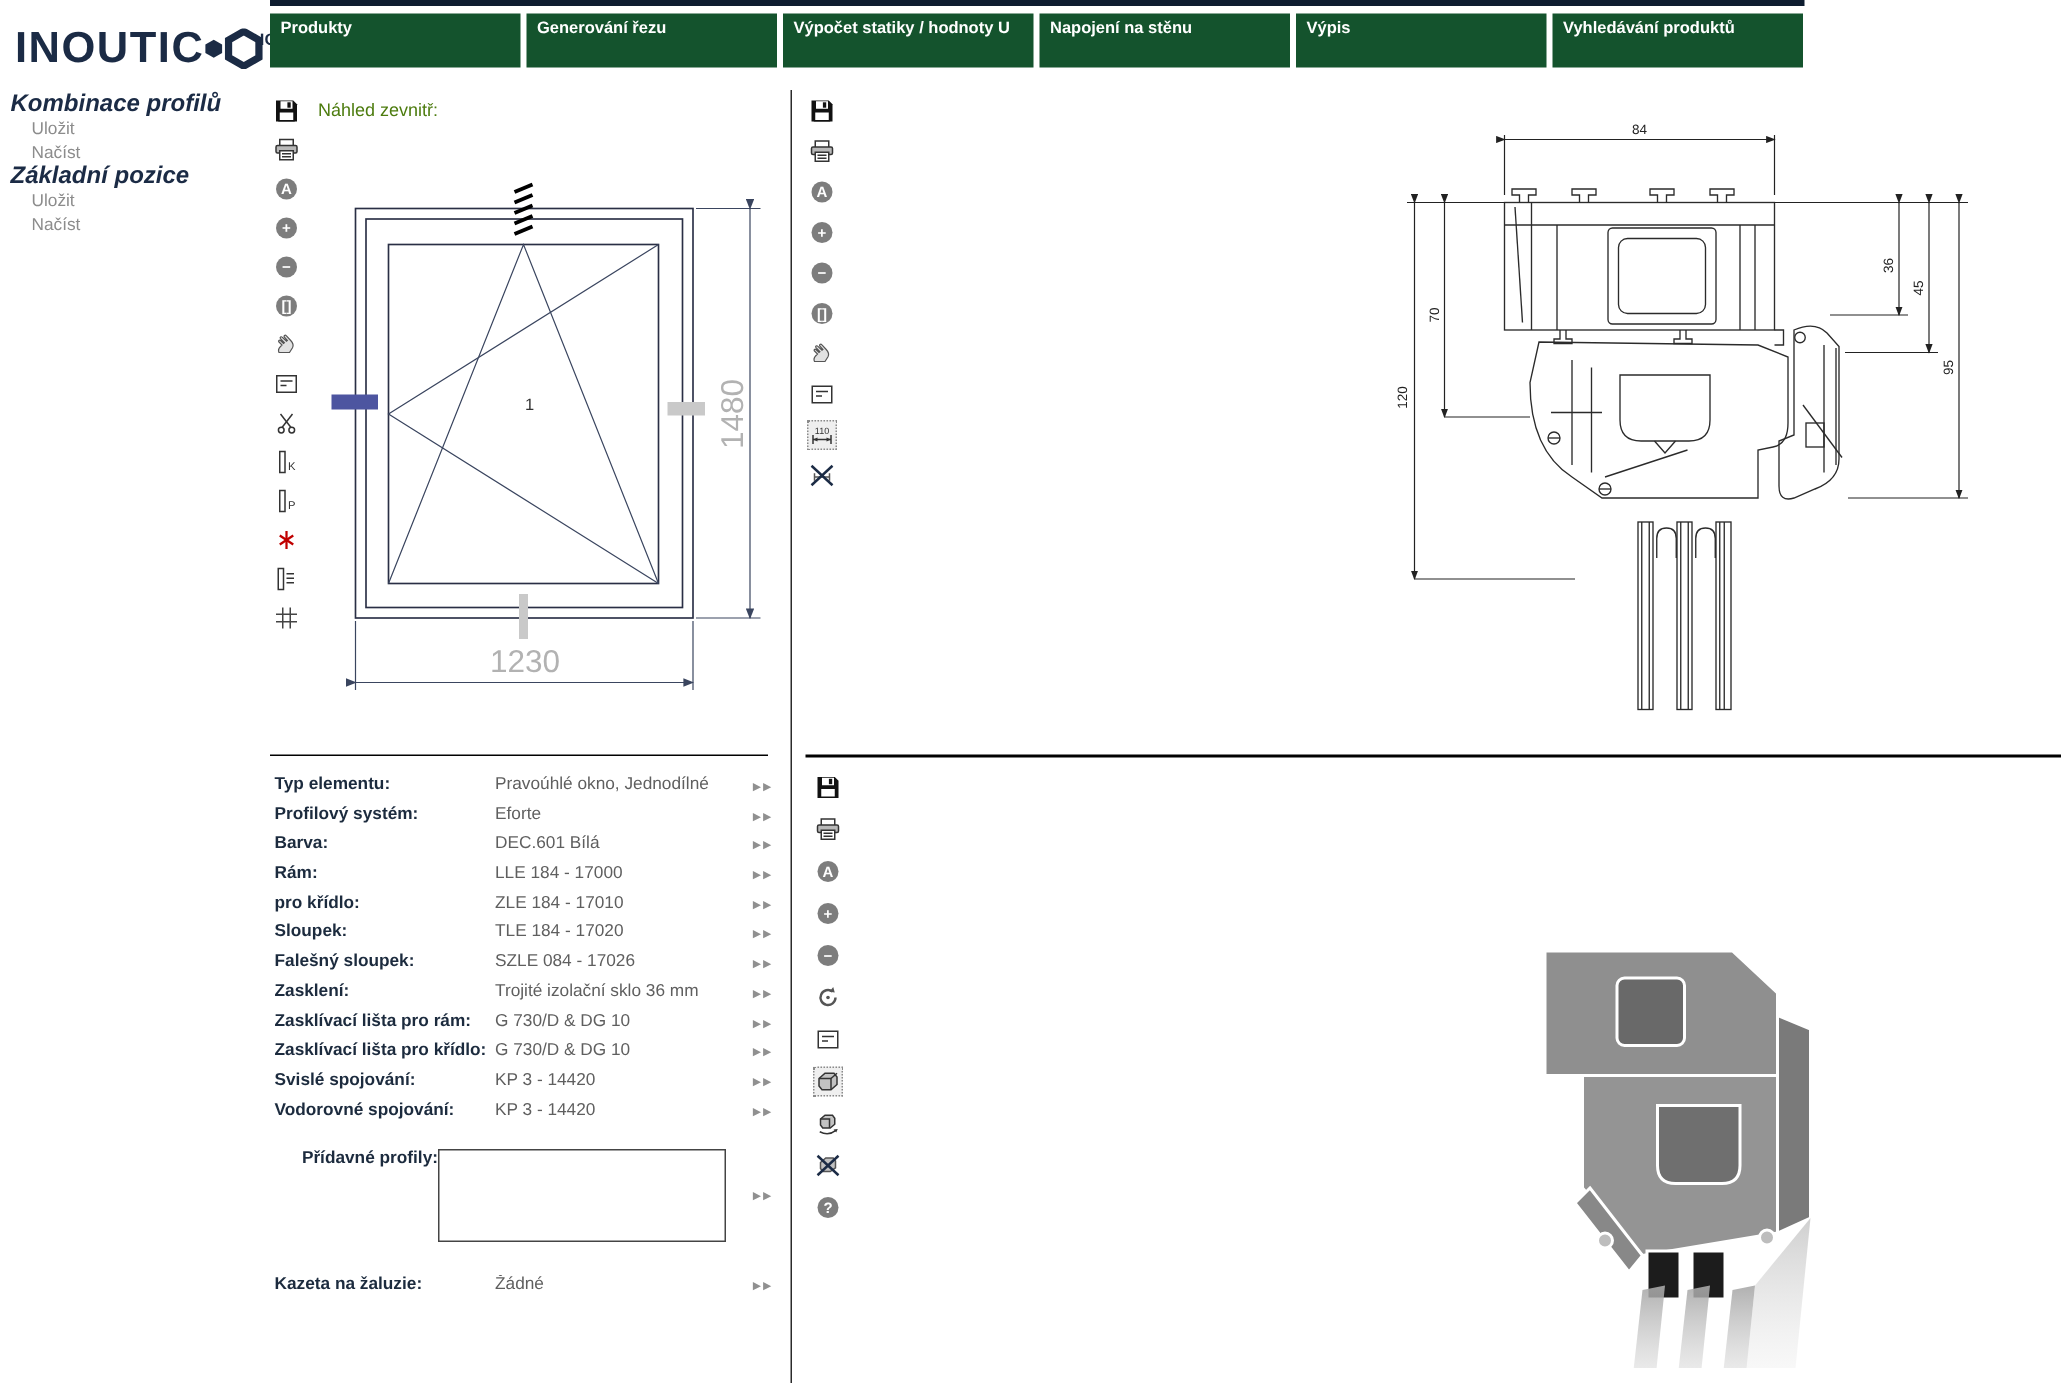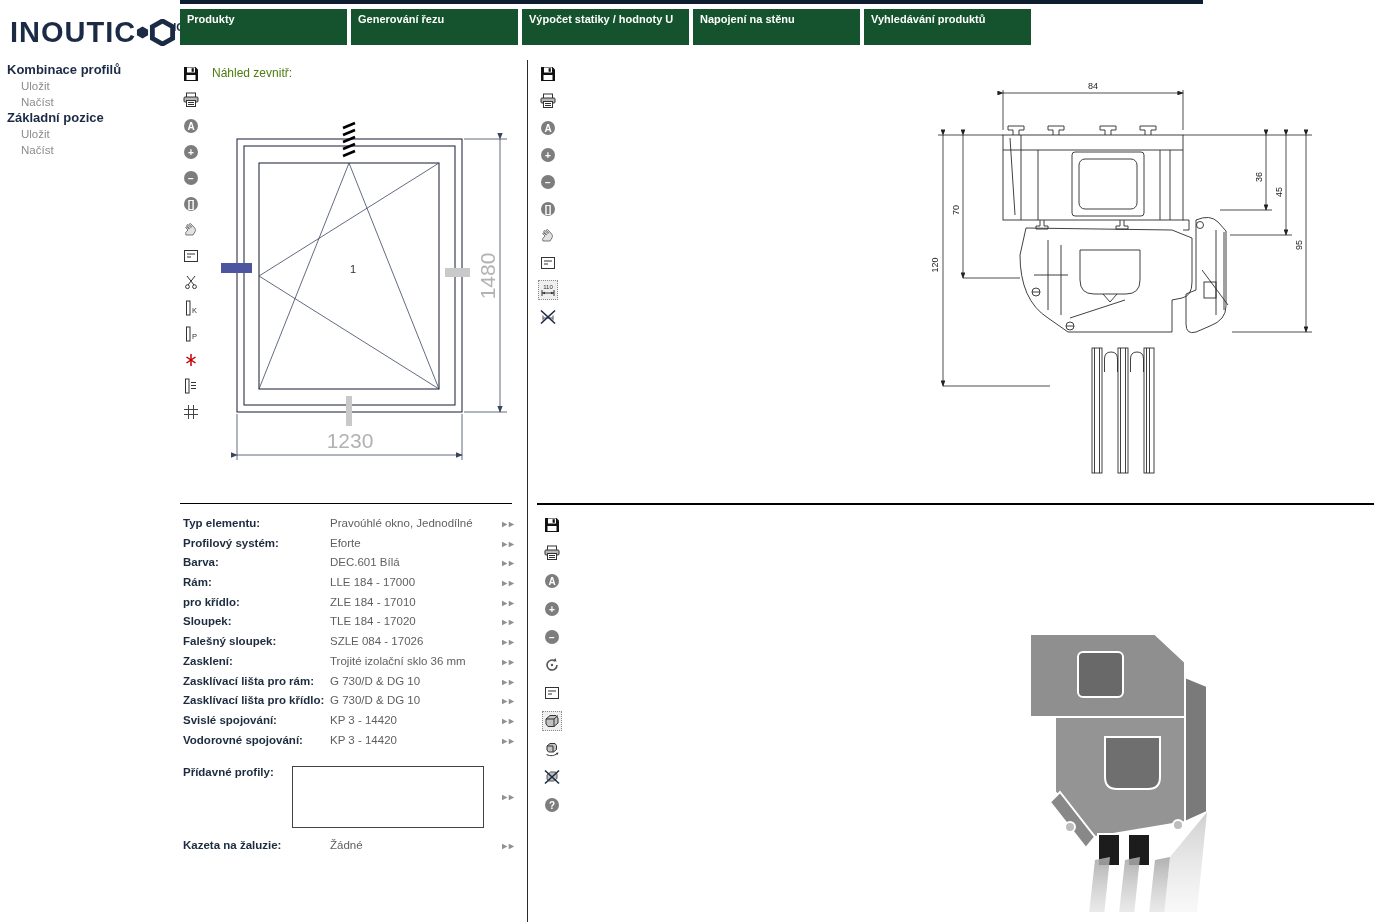--- a/index.html
+++ b/index.html
@@ -8,21 +8,21 @@
 
   #top-strip { position:absolute; left:180px; top:0; width:1023px; height:4px; background:#0e1d30; }
   #menu-bar { position:absolute; left:180px; top:9px; display:flex; gap:4px; }
   .menu-item { width:167px; height:36px; background:#14532d; color:#fff; font-size:11px; font-weight:bold; padding:4px 0 0 7px; white-space:nowrap; overflow:hidden; cursor:pointer; }
 
   #logo { position:absolute; left:10px; top:16px; display:flex; align-items:center; gap:0; }
   #logo .logo-text { font-size:29px; font-weight:bold; color:#1b2b45; letter-spacing:1px; }
   #logo .logo-suffix { font-size:11px; font-weight:bold; color:#1b2b45; margin-left:-3px; margin-top:-12px; }
 
   #sidebar { position:absolute; left:7px; top:62px; width:170px; }
-  .sb-title { font-size:13px; font-weight:bold; color:#1b2b45; line-height:16px; }
+  .sb-title { font-size:16px; font-weight:bold; color:#1b2b45; line-height:16px;font-style:italic; }
   .sb-item { font-size:11.5px; color:#8c8c8c; line-height:16px; padding-left:14px; cursor:pointer; }
 
   .toolbar { position:absolute; display:flex; flex-direction:column; }
   #toolbar-preview { left:181px; top:64px; gap:6px; }
   #toolbar-section { left:538px; top:64px; gap:7px; }
   #toolbar-3d      { left:542px; top:515px; gap:8px; }
   .tool-btn { width:20px; height:20px; border:1px solid transparent; background:transparent; display:flex; align-items:center; justify-content:center; padding:0; cursor:pointer; }
   .tool-btn.pressed { border:1px dotted #8a8a8a; background:#efefef; }
   .tool-btn svg { width:16px; height:16px; display:block; }
 
@@ -35,24 +35,24 @@
   #vdivider  { position:absolute; left:527px; top:60px; width:1px; height:862px; background:#2b2b2b; }
   #hdiv-left  { position:absolute; left:180px; top:503px; width:332px; height:1px; background:#000; }
   #hdiv-right { position:absolute; left:537px; top:503px; width:837px; height:2px; background:#000; }
 
   #form { position:absolute; left:183px; top:517px; width:331px; }
   .form-row { display:flex; align-items:flex-start; height:19.7px; }
   .f-label { width:147px; font-size:11.5px; font-weight:bold; color:#1c2b3e; white-space:nowrap; }
   .f-value { flex:1; font-size:11.5px; color:#5f5f5f; white-space:nowrap; overflow:hidden; }
   .f-arrow { font-size:9px; color:#909090; letter-spacing:-2px; background:none; border:none; cursor:pointer; padding:0 0 0 4px; line-height:14px; }
   #additional-row { display:flex; margin-top:13px; }
-  #additional-row .f-label { width:109px; }
+  #additional-row .f-label { width:109px;text-align:right; }
   #additional-box { width:192px; height:62px; border:1px solid #444; background:#fff; }
   #additional-row .f-arrow { margin-left:auto; }
-  #kazeta-row { margin-top:11px; }
+  #kazeta-row { margin-top:22px; }
 
   text { font-family:"Liberation Sans",sans-serif; }
   .dim-num { fill:#b2b2b2; font-size:21px; }
   .cad-dim { fill:#222; font-size:9px; }
 </style>
 </head>
 <body>
 
 <div id="top-strip"></div>
 
@@ -65,20 +65,21 @@
       <polygon points="14,2 24.5,8 24.5,20 14,26 3.5,20 3.5,8" fill="none" stroke="#1b2b45" stroke-width="5"></polygon>
     </svg>
   <span class="logo-suffix">IC</span>
 </div>
 
 <div id="menu-bar">
     <div class="menu-item">Produkty</div>
     <div class="menu-item">Generování řezu</div>
     <div class="menu-item">Výpočet statiky / hodnoty U</div>
     <div class="menu-item">Napojení na stěnu</div>
+    <div class="menu-item">Výpis</div>
     <div class="menu-item">Vyhledávání produktů</div>
   </div>
 
 <div id="sidebar">
     <div class="sb-title">Kombinace profilů</div>
     <div class="sb-item">Uložit</div>
     <div class="sb-item">Načíst</div>
     <div class="sb-title">Základní pozice</div>
     <div class="sb-item">Uložit</div>
     <div class="sb-item">Načíst</div>

